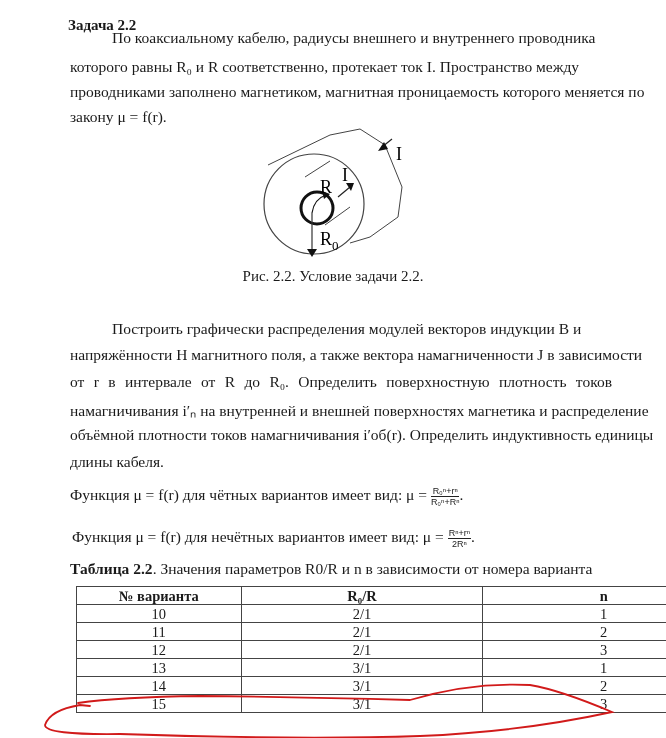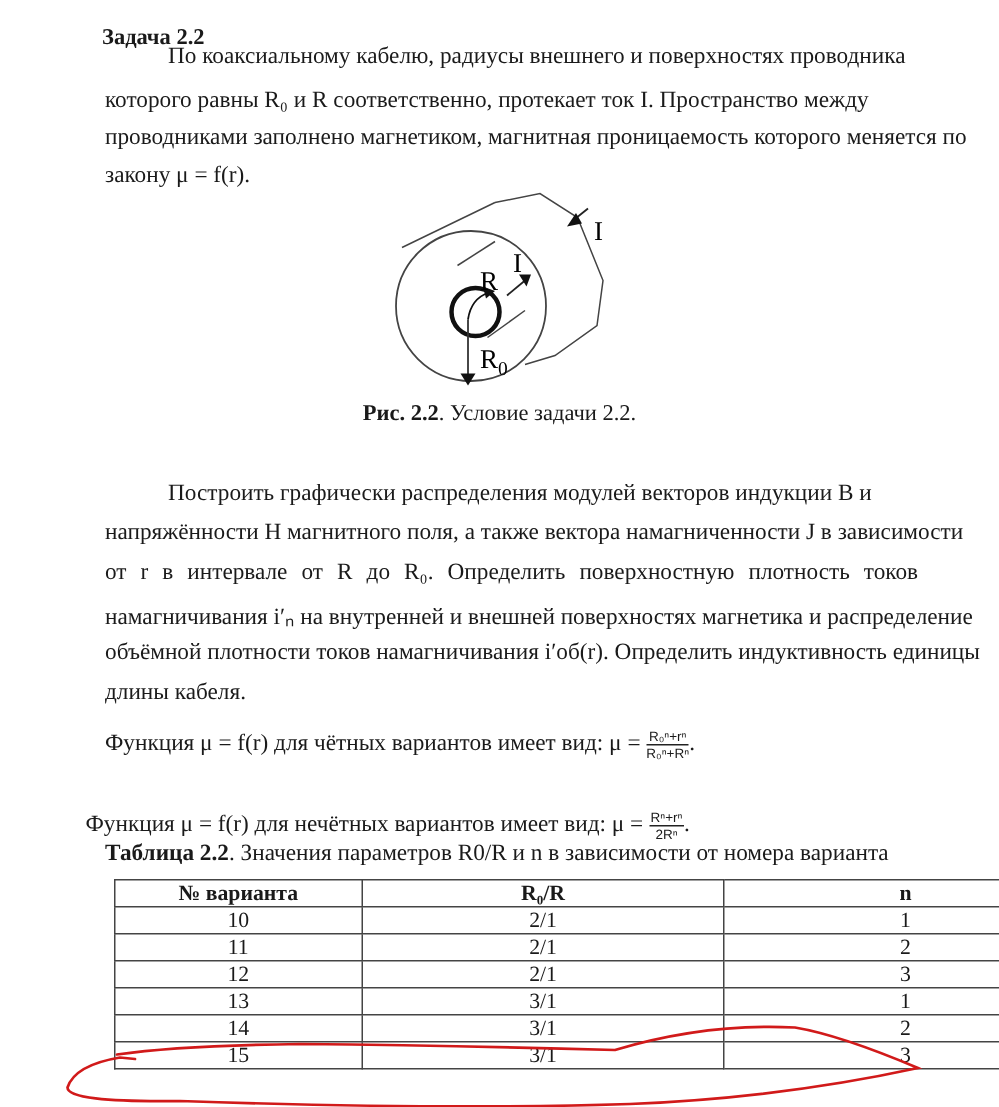--- a/index.html
+++ b/index.html
@@ -3,35 +3,35 @@
 <meta charset="utf-8">
 <style>
   html, body { margin:0; padding:0; background:#ffffff; }
   body { width:666px; height:738px; position:relative; overflow:hidden;
          font-family:"Liberation Serif", serif; color:#1a1a1a; }
   .abs { position:absolute; }
   .title { left:68px; top:17px; font-size:15px; font-weight:bold; }
   .line { font-size:15.5px; white-space:nowrap; }
   .just { text-align:justify; text-align-last:justify; width:542px; left:70px; }
   .cap { left:0; width:666px; top:268px; text-align:center; font-size:15px; }
-  .cap b { font-weight:bold;margin-top:24px; }
+  .cap b { font-weight:normal;margin-top:24px; }
   .frac { display:inline-block; vertical-align:middle; text-align:center; font-size:9px; font-family:"Liberation Sans", sans-serif; line-height:10px; }
   .frac .num { border-bottom:1px solid #222; padding:0 1px; }
   table { position:absolute; left:76px; top:586px; width:649px; border-collapse:collapse; font-size:14.5px; }
   td, th { border:1.5px solid #444; height:17px; padding:0; text-align:center; line-height:16px; }
   th { font-weight:bold; }
   .col1 { width:136px; } .col2 { width:200px; } .col3 { width:200px; }
   svg.ann { position:absolute; left:0; top:0; pointer-events:none; }
 </style>
 </head>
 <body>
 
 <div class="abs title">Задача 2.2</div>
 
-<div class="abs line" style="left:112px; top:29px;">По коаксиальному кабелю, радиусы внешнего и поверхностях проводника</div>
+<div class="abs line" style="left:112px; top:29px;">По коаксиальному кабелю, радиусы внешнего и внутреннего проводника</div>
 <div class="abs line" style="left:70px; top:58px;">которого равны R₀ и R соответственно, протекает ток I. Пространство между</div>
 <div class="abs line" style="left:70px; top:83px;">проводниками заполнено магнетиком, магнитная проницаемость которого меняется по</div>
 <div class="abs line" style="left:70px; top:108px;">закону μ = f(r).</div>
 
 <svg class="abs" style="left:250px; top:125px;" width="180" height="140">
   <path d="M 80 10 L 110 4 L 135 20 L 152 62 L 148 92 L 120 112 L 100 118" fill="none" stroke="#444" stroke-width="1"></path>
   <line x1="18" y1="40" x2="80" y2="10" stroke="#444" stroke-width="1"></line>
   <circle cx="64" cy="79" r="50" fill="none" stroke="#444" stroke-width="1.2"></circle>
   <circle cx="67" cy="83" r="16" fill="none" stroke="#111" stroke-width="3"></circle>
   <line x1="62" y1="88" x2="62" y2="130" stroke="#333" stroke-width="1.2"></line>
@@ -58,21 +58,21 @@
 <div class="abs line just" style="top:346px;">напряжённости H магнитного поля, а также вектора намагниченности J в зависимости</div>
 <div class="abs line just" style="top:373px;">от r в интервале от R до R₀. Определить поверхностную плотность токов</div>
 <div class="abs line just" style="top:399px;">намагничивания i′ₙ на внутренней и внешней поверхностях магнетика и распределение</div>
 <div class="abs line just" style="top:426px;">объёмной плотности токов намагничивания i′об(r). Определить индуктивность единицы</div>
 <div class="abs line" style="left:70px; top:453px;">длины кабеля.</div>
 
 <div class="abs line" style="left:70px; top:486px;">
   <span>Функция μ = f(r) для чётных вариантов имеет вид: μ =</span>
   <span class="frac"><div class="num">R₀ⁿ+rⁿ</div><div>R₀ⁿ+Rⁿ</div></span>.
 </div>
-<div class="abs line" style="left:57px; top:528px;margin-top:12px;">
+<div class="abs line" style="left:72px; top:528px;">
   <span>Функция μ = f(r) для нечётных вариантов имеет вид: μ =</span>
   <span class="frac"><div class="num">Rⁿ+rⁿ</div><div>2Rⁿ</div></span>.
 </div>
 
 <div class="abs line" style="left:70px; top:560px;">
   <b>Таблица 2.2</b><span>. Значения параметров R0/R и n в зависимости от номера варианта</span>
 </div>
 
 <table>
   <tbody>

